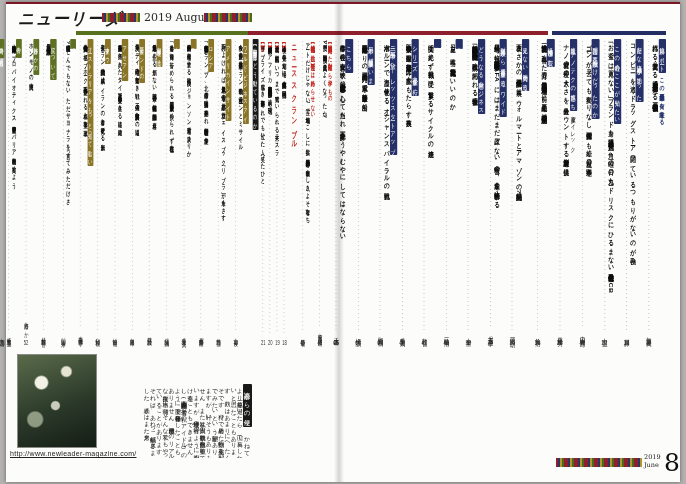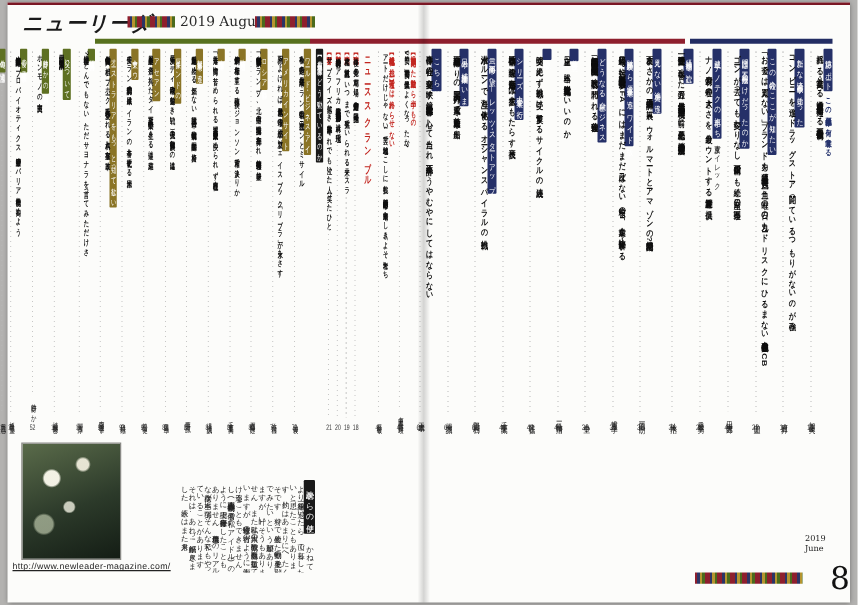--- a/index.html
+++ b/index.html
@@ -58,21 +58,21 @@
      background:
        radial-gradient(circle at 30% 30%, rgba(252,250,238,.95) 0 7%, rgba(252,250,238,0) 9%),
        radial-gradient(circle at 62% 18%, rgba(248,244,228,.9) 0 5%, rgba(248,244,228,0) 7%),
        radial-gradient(circle at 48% 55%, rgba(240,240,225,.8) 0 6%, rgba(240,240,225,0) 8%),
        radial-gradient(circle at 22% 70%, rgba(210,220,190,.6) 0 8%, rgba(210,220,190,0) 10%),
        linear-gradient(160deg,#5a6b4a,#2c3a2a 55%,#141d15);}
   
   .url{position:absolute;left:4px;top:446px;font-size:7px;color:#222;letter-spacing:.3px;
        text-decoration:underline;}
   .f-stripes{left:550px;top:454px;width:86px;}
-  .f-date{position:absolute;left:638px;top:424px;font-family:"DejaVu Serif",serif;font-size:6.5px;
+  .f-date{position:absolute;left:638px;top:450px;font-family:"DejaVu Serif",serif;font-size:6.5px;
           line-height:7.5px;color:#222;text-align:left;}
   .f-num{position:absolute;left:658px;top:444px;font-family:"DejaVu Serif",serif;font-size:25px;color:#111;}
 </style>
 </head>
 <body>
 
 <div class="spread">
 
   <div class="h-logo">ニューリーダー</div>
   <div class="stripes h-s1"></div>

